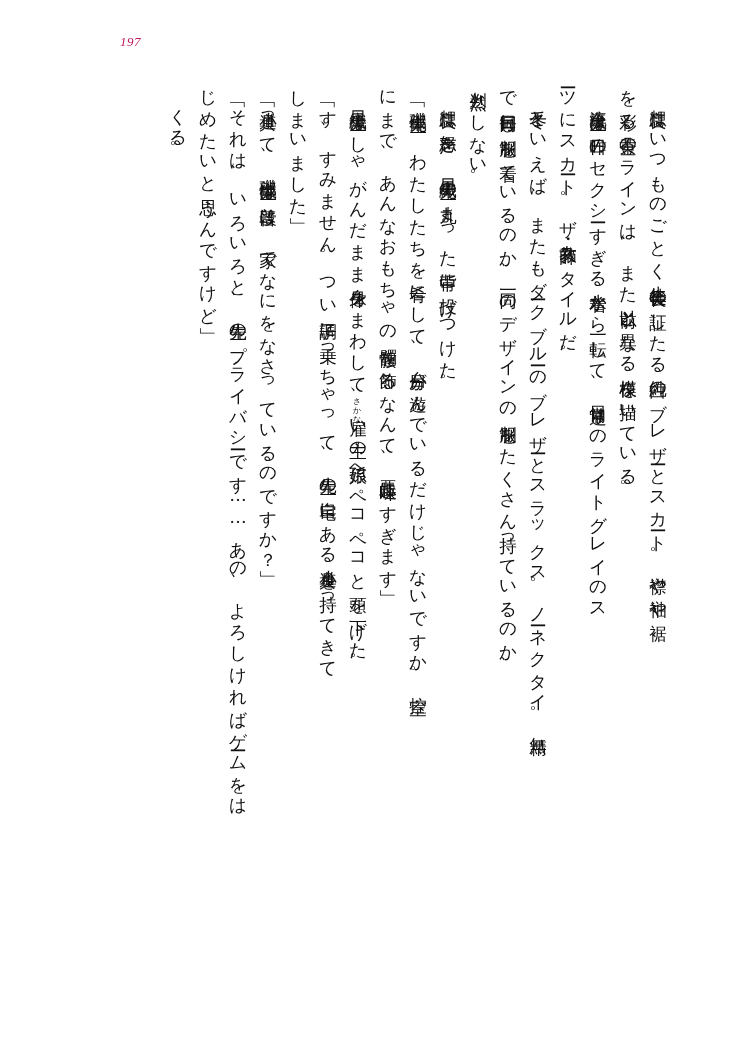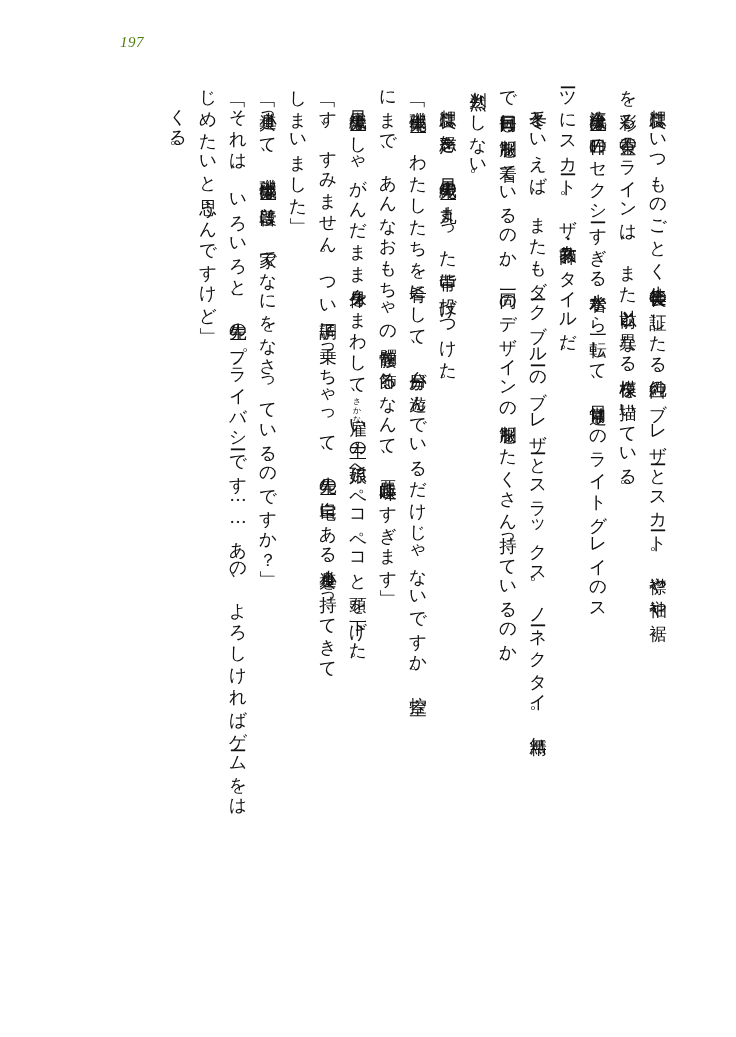--- a/index.html
+++ b/index.html
@@ -14,24 +14,24 @@
     position: relative;
     width: 736px;
     height: 1037px;
     background: #ffffff;
     overflow: hidden;
   }
   .page-number {
     position: absolute;
     top: 34px;
     left: 120px;
-    font-size: 15px;
+    font-size: 13px;
     font-style: italic;
     font-family: "Liberation Serif", "DejaVu Serif", serif;
-    color: #4d7c0f;
+    color: #be185d;
     letter-spacing: 0.5px;
   }
   .text-block {
     position: absolute;
     top: 78px;
     left: 80px;
     width: 586px;
     height: 900px;
     display: flex;
     flex-direction: row-reverse;

